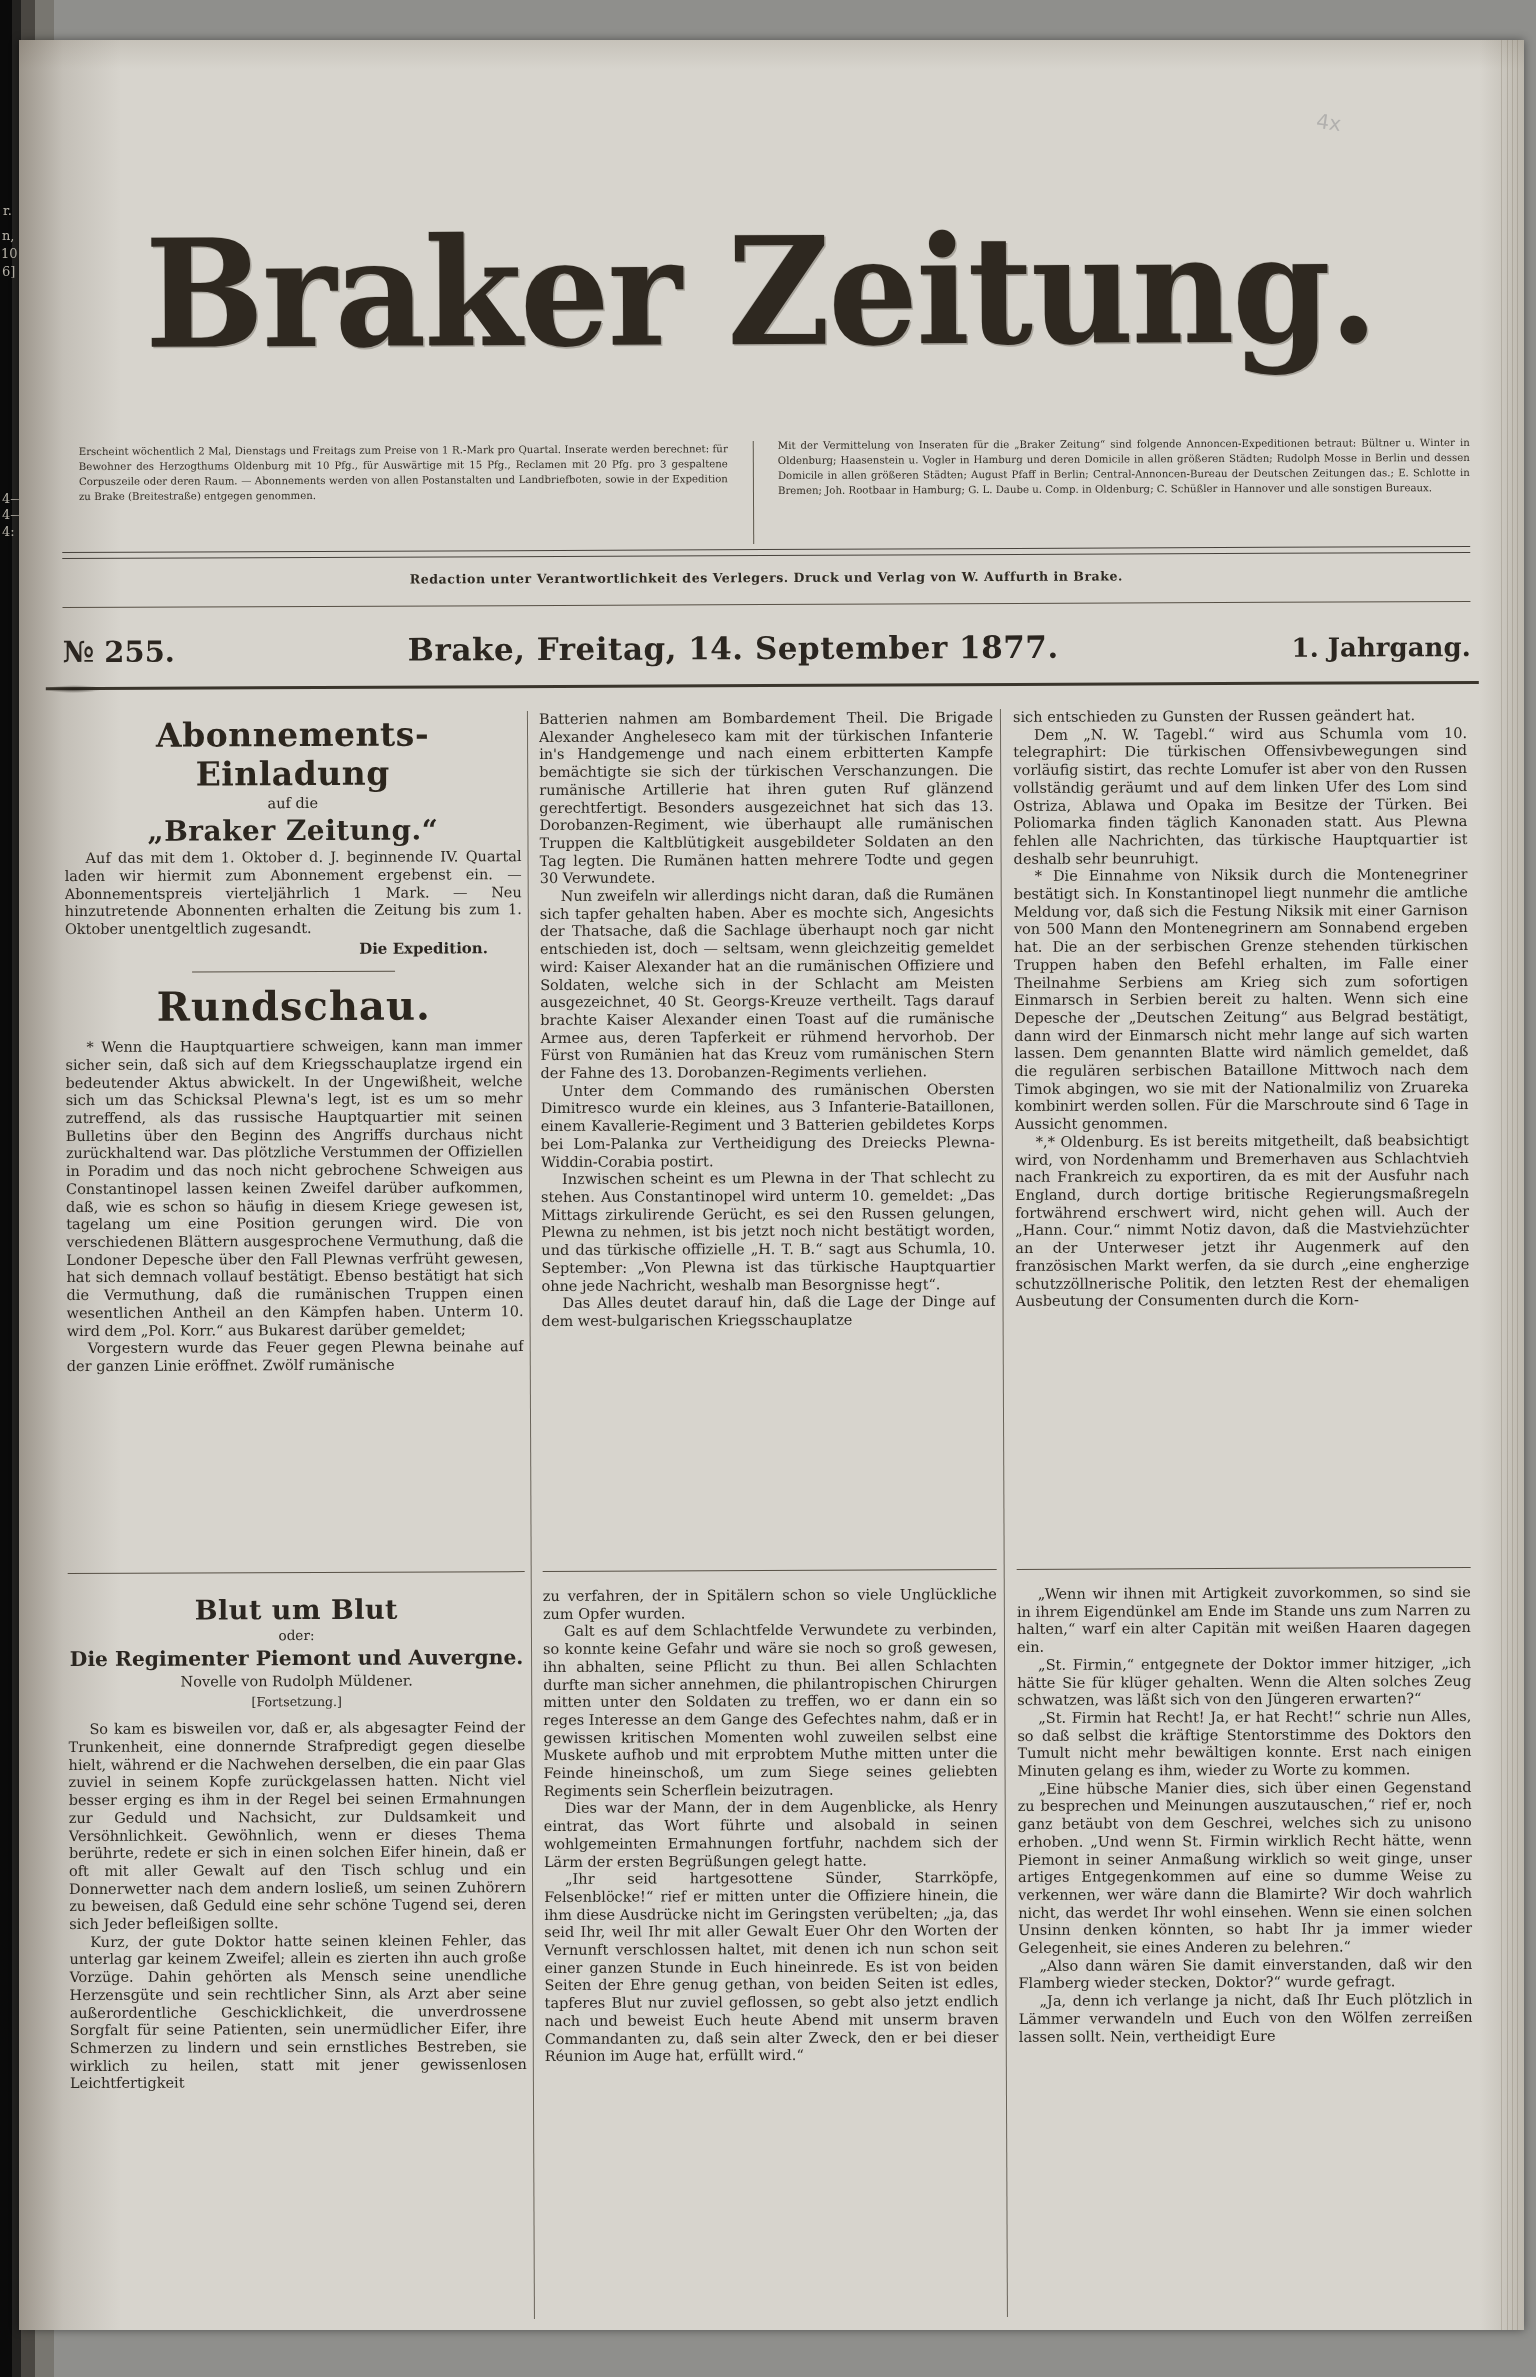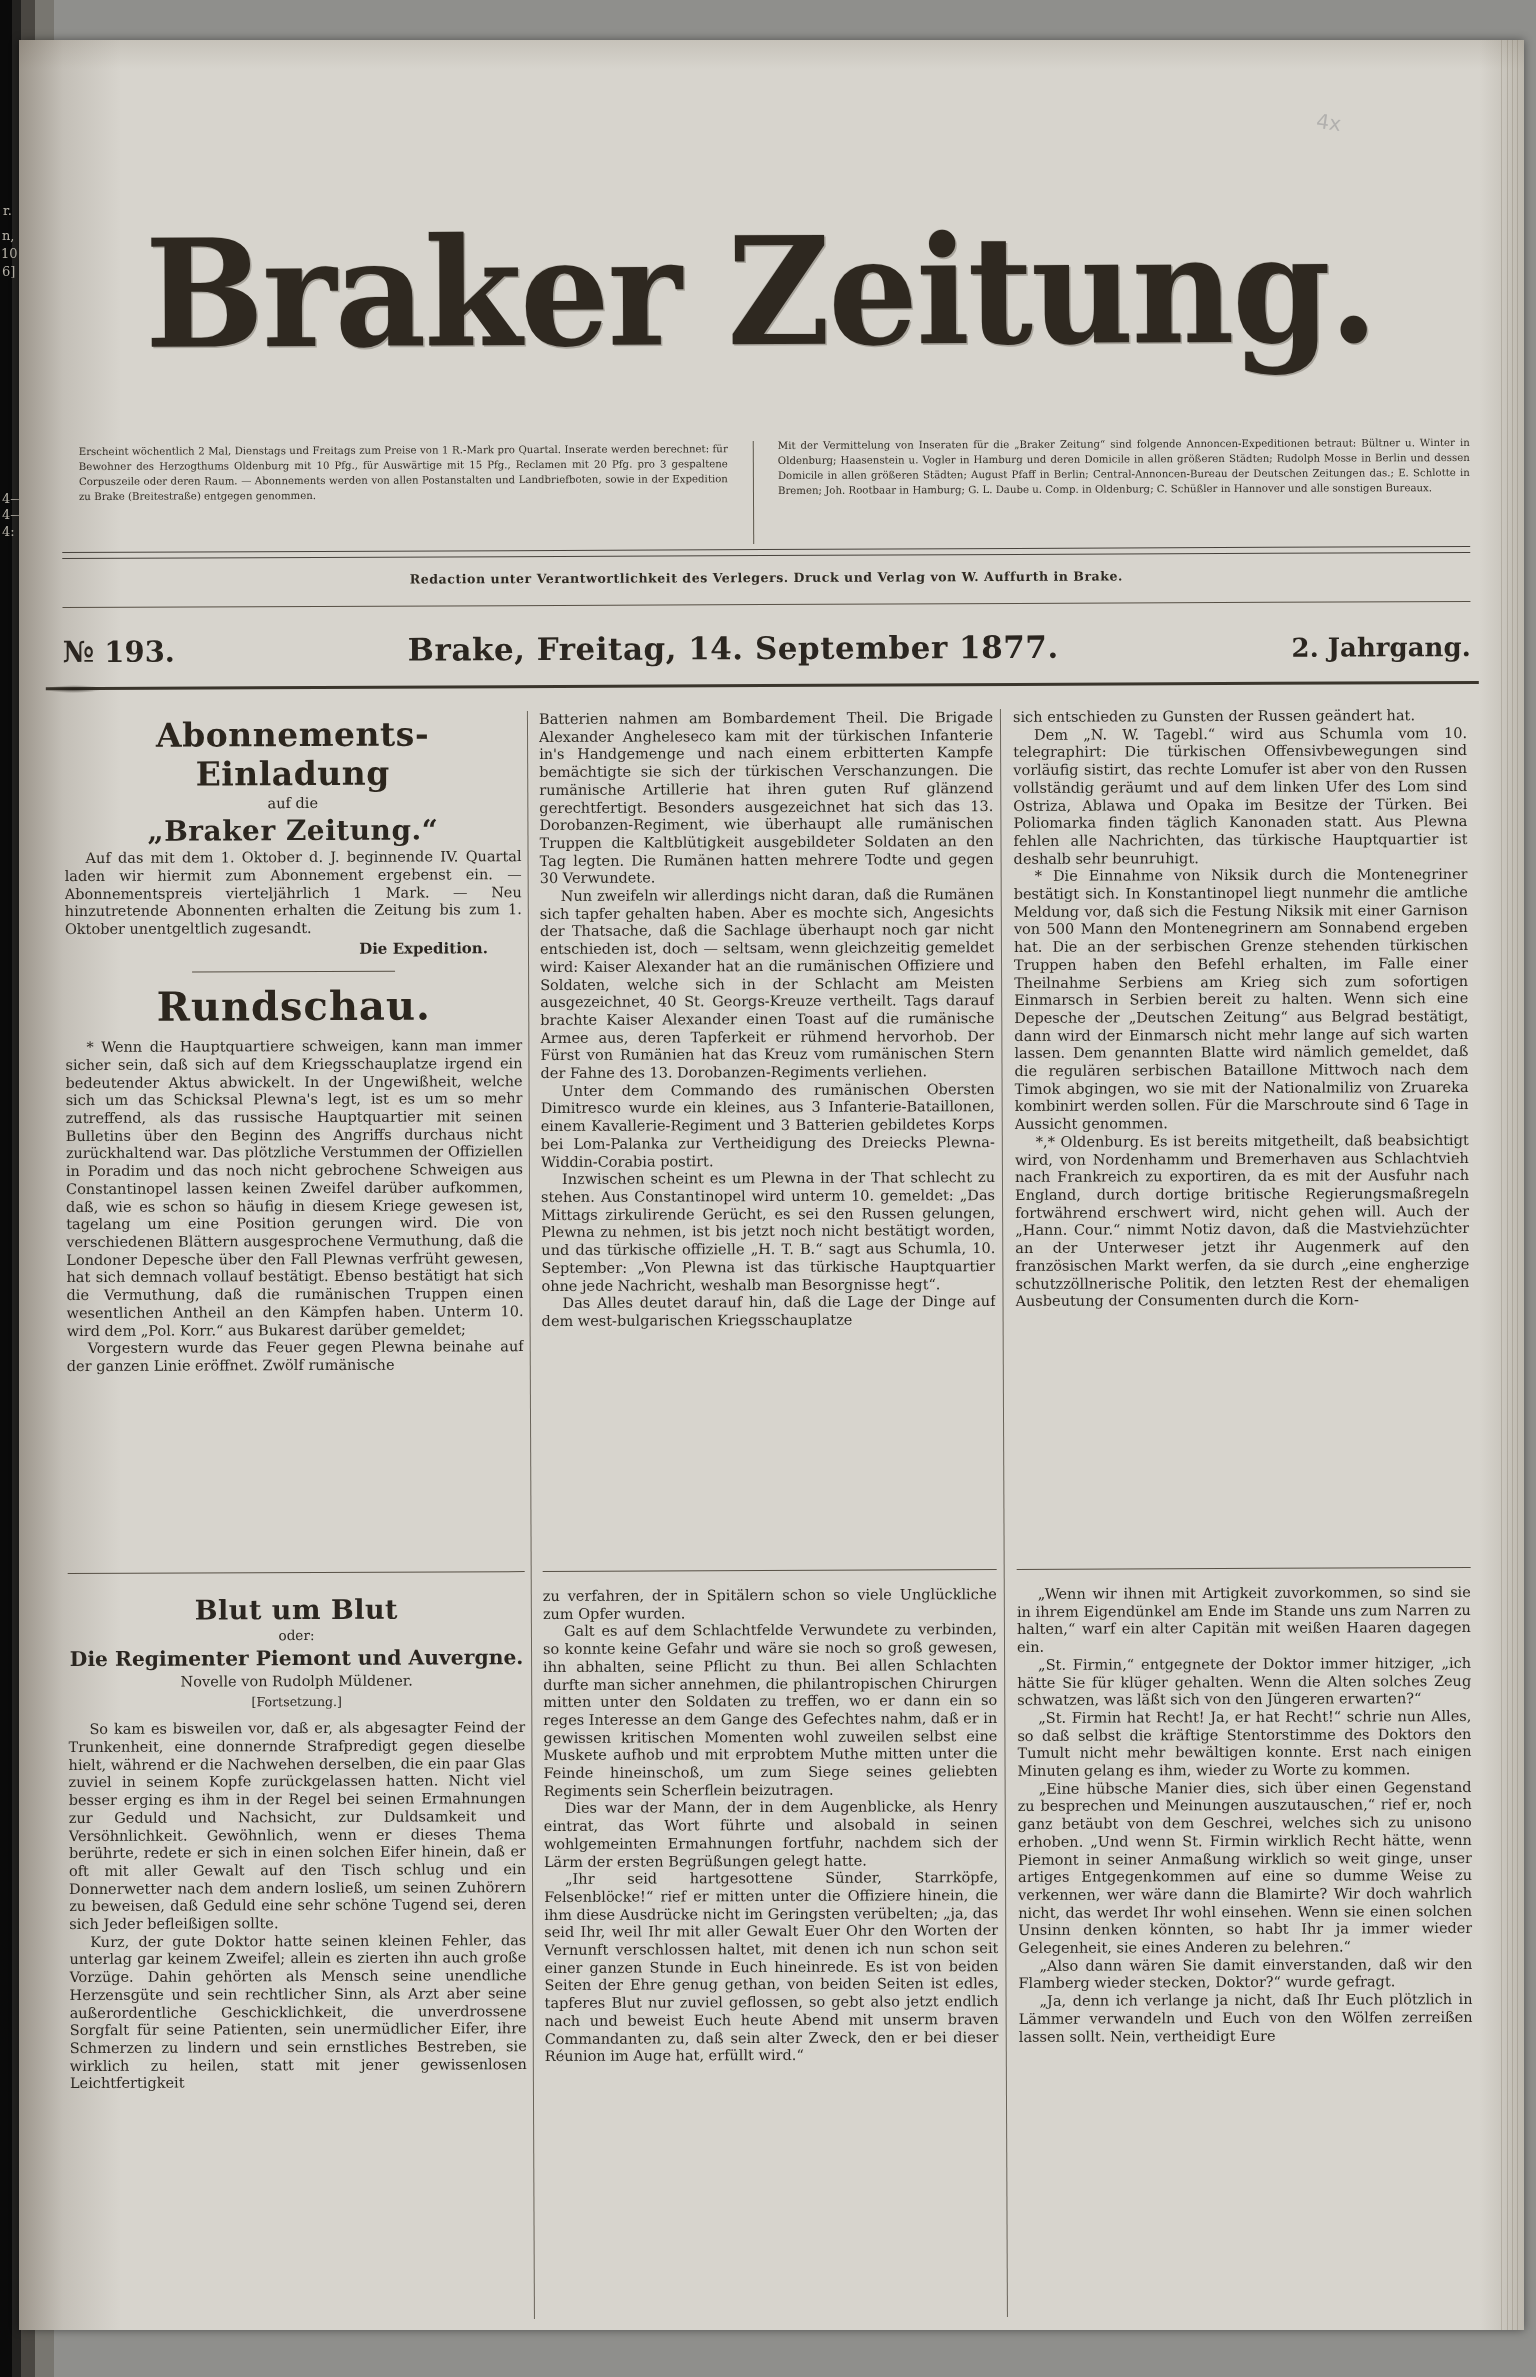--- a/index.html
+++ b/index.html
@@ -137,23 +137,23 @@
 
     <div class="info-left smallprint">Erscheint wöchentlich 2 Mal, Dienstags und Freitags zum Preise von 1 R.-Mark pro Quartal.  Inserate werden berechnet: für Bewohner des Herzogthums Oldenburg mit 10 Pfg., für Auswärtige mit 15 Pfg., Reclamen mit 20 Pfg. pro 3 gespaltene Corpuszeile oder deren Raum. — Abonnements werden von allen Postanstalten und Landbriefboten, sowie in der Expedition zu Brake (Breitestraße) entgegen genommen.</div>
     <div class="info-divider"></div>
     <div class="info-right smallprint">Mit der Vermittelung von Inseraten für die „Braker Zeitung“ sind folgende Annoncen-Expeditionen betraut: Bültner u. Winter in Oldenburg; Haasenstein u. Vogler in Hamburg und deren Domicile in allen größeren Städten; Rudolph Mosse in Berlin und dessen Domicile in allen größeren Städten; August Pfaff in Berlin; Central-Annoncen-Bureau der Deutschen Zeitungen das.; E. Schlotte in Bremen; Joh. Rootbaar in Hamburg; G. L. Daube u. Comp. in Oldenburg; C. Schüßler in Hannover und alle sonstigen Bureaux.</div>
 
     <div class="rule-double" style="top:509px;"></div>
     <div class="imprint">Redaction unter Verantwortlichkeit des Verlegers.   Druck und Verlag von W. Auffurth in Brake.</div>
     <div class="rule-thin" style="top:564px;"></div>
 
     <div class="dateline">
-      <span class="issue-no">№ 193.</span>
+      <span class="issue-no">№ 255.</span>
       <span class="date-center">Brake, Freitag, 14. September 1877.</span>
-      <span class="volume">2. Jahrgang.</span>
+      <span class="volume">1. Jahrgang.</span>
     </div>
     <div class="rule-heavy" style="top:644px;"></div>
     <div class="ink-blob"></div>
 
     <div class="vline v1"></div>
     <div class="vline v2"></div>
 
     <div class="col col-top c1 body-text">
       <div class="h-announce">Abonnements-Einladung</div>
       <div class="h-aufdie">auf die</div>

